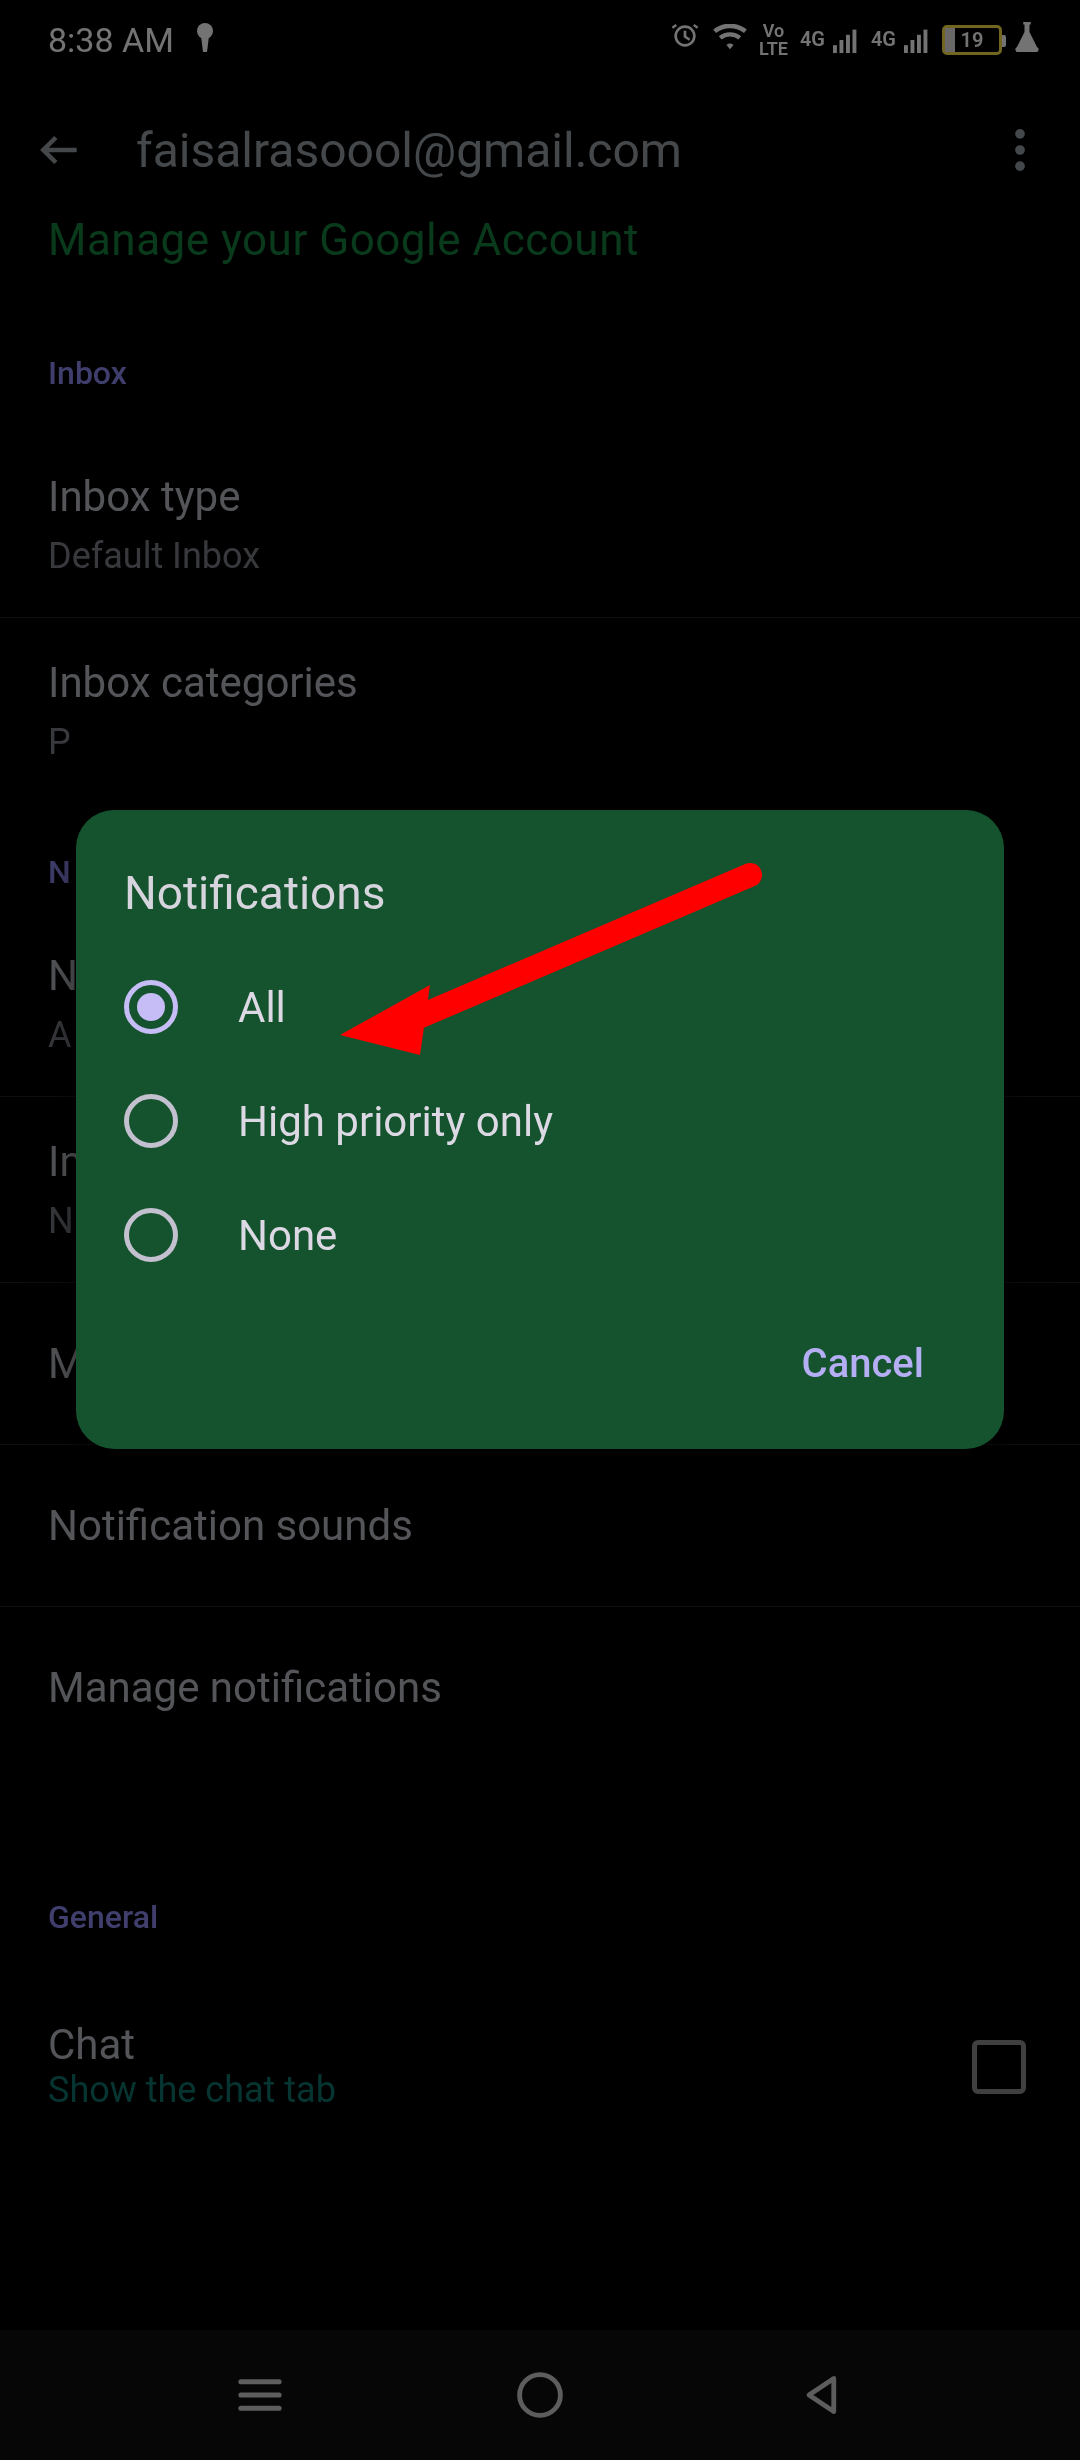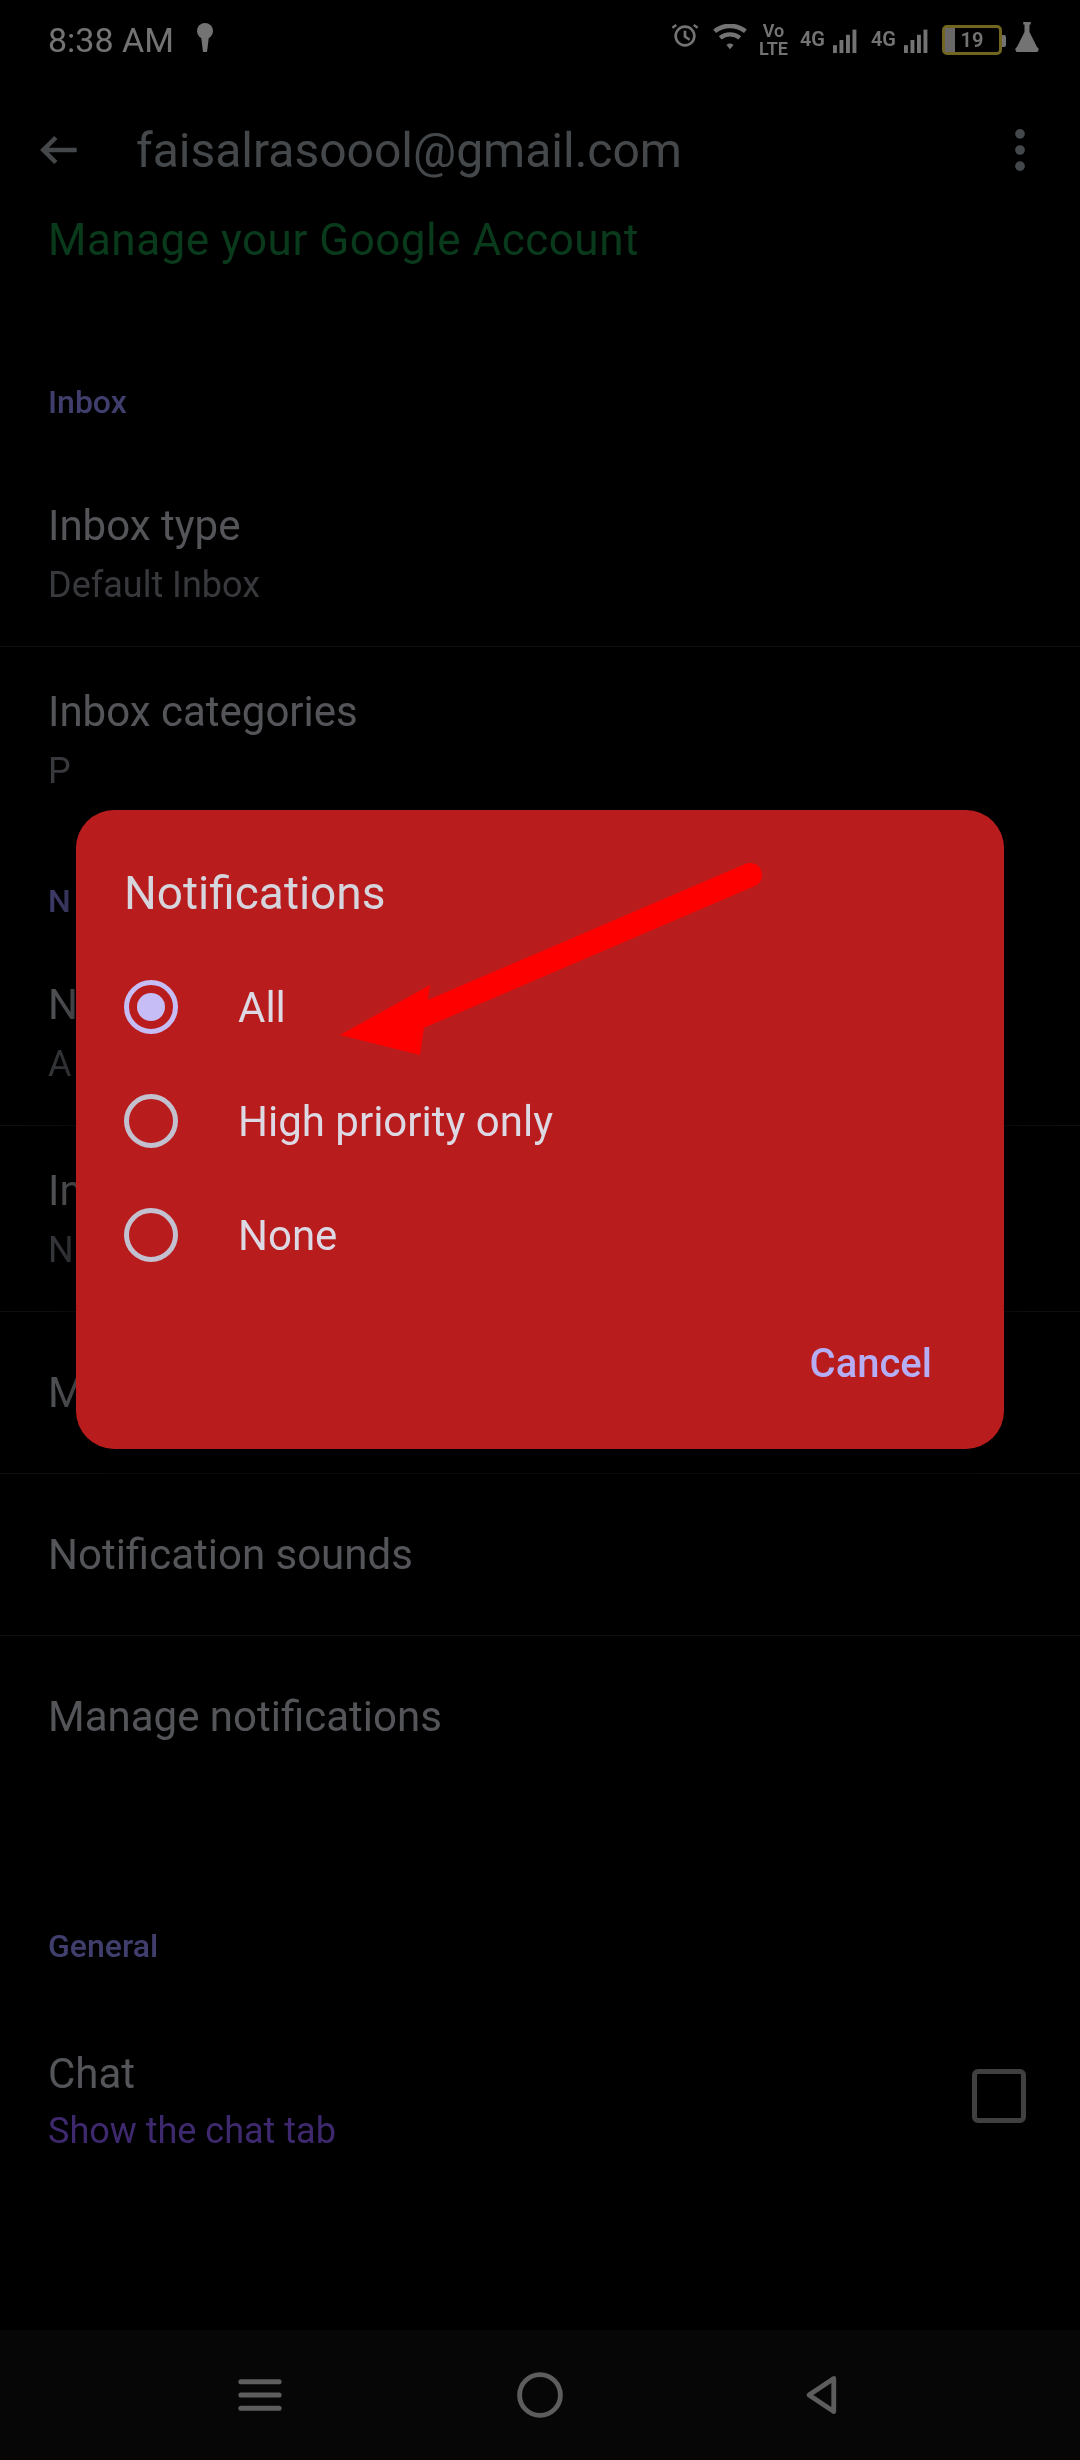--- a/index.html
+++ b/index.html
@@ -131,21 +131,21 @@
   .cutoff-text{
     font-size:44px;
     color:#15803d;
     margin-top:-6px;
     letter-spacing:0.5px;
   }
   .section-header{
     color:#8e8af0;
     font-size:32px;
     font-weight:500;
-    margin-top:117px;
+    margin-top:88px;
     margin-bottom:40px;
   }
   .section-header.general{
     margin-top:130px;
   }
   .setting-item{
     padding: 40px 0;
   }
   .setting-title{
     font-size:42px;
@@ -172,22 +172,21 @@
     align-items:flex-start;
     justify-content:space-between;
     padding-top:44px;
   }
   .chat-text .t1{
     font-size:42px;
     color:#b8bcc3;
   }
   .chat-text .t2{
     font-size:36px;
-    color:#8b5cf6;
-    margin-top:12px;
+    color:#0f766e;
   }
   .checkbox{
     width:54px;
     height:54px;
     border:5px solid #8e8e8e;
     border-radius:6px;
     margin-top:20px;
     margin-right:6px;
   }
 
@@ -215,23 +214,23 @@
     background:rgba(0,0,0,0.55);
     z-index:50;
   }
 
   
   .dialog{
     position:absolute;
     left:76px;
     right:76px;
     top:810px;
-    background:#b91c1c;
+    background:#14532d;
     border-radius:38px;
-    padding:56px 4px 20px 0;
+    padding:56px 12px 20px 0;
     z-index:100;
     box-shadow:0 18px 40px rgba(0,0,0,0.5);
   }
   .dialog-title{
     color:#d6d4dc;
     font-size:46px;
     font-weight:400;
     padding:0 48px 30px 48px;
   }
   .radio-row{

